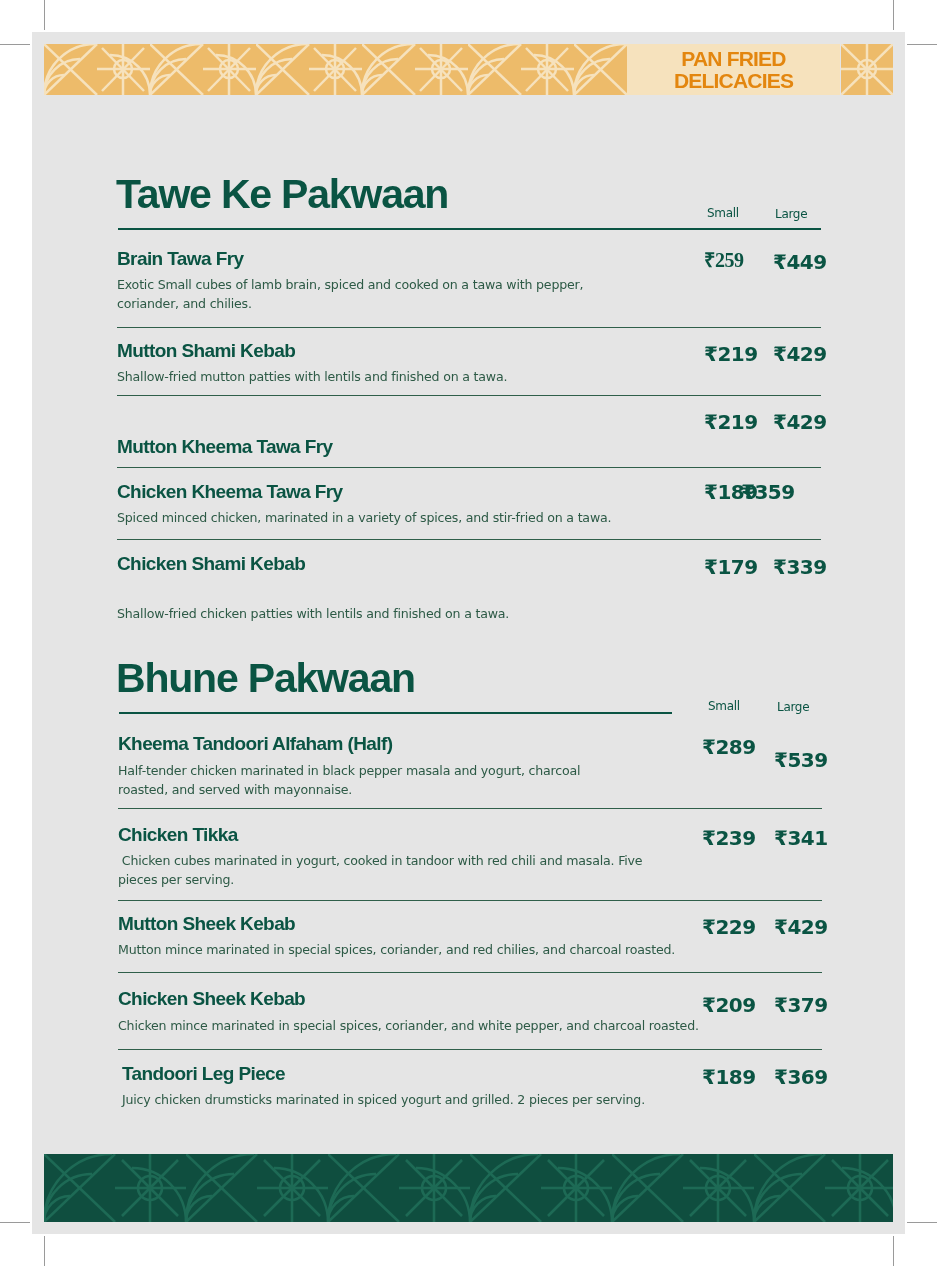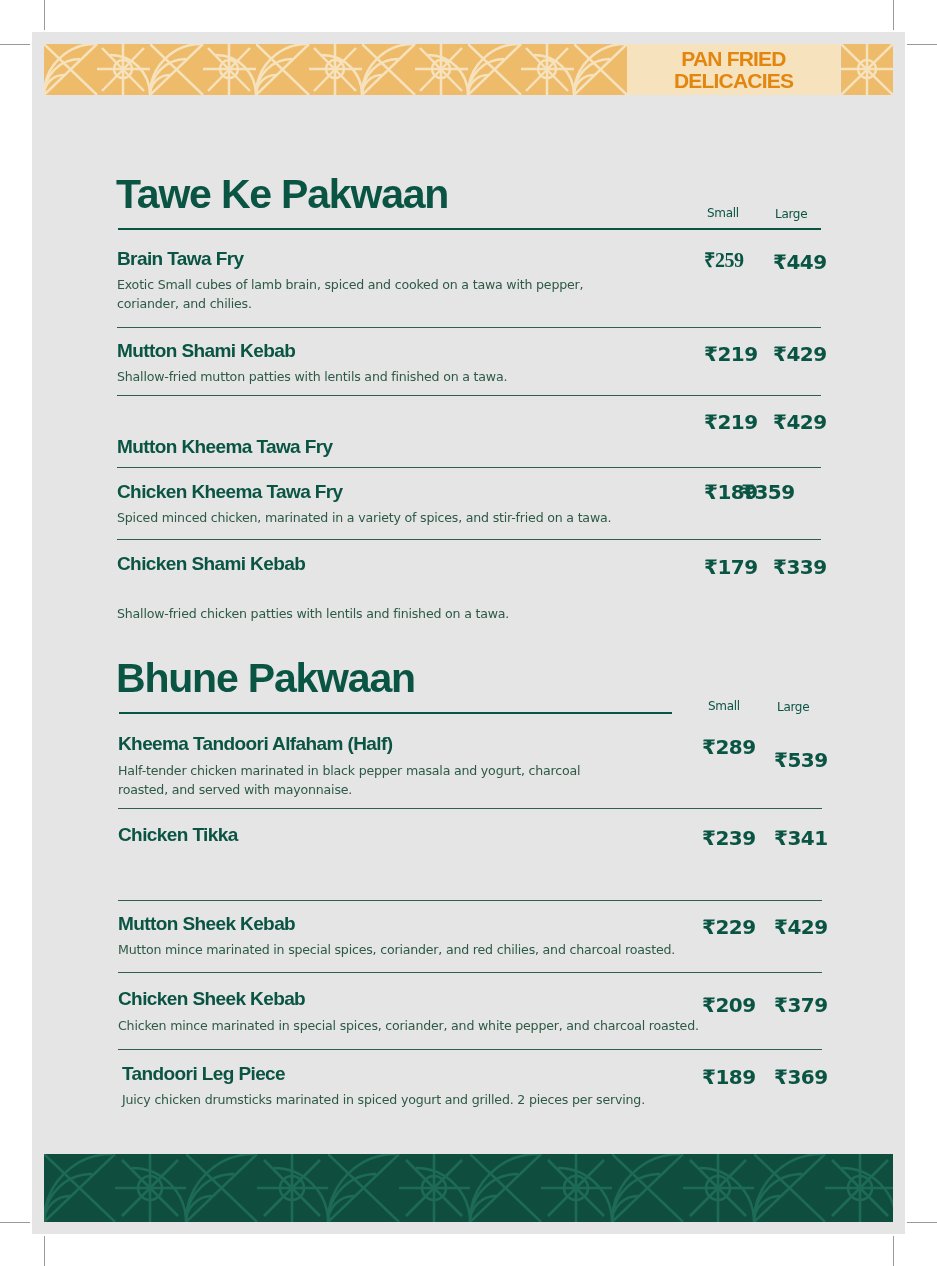--- a/index.html
+++ b/index.html
@@ -128,20 +128,24 @@
   <div class="item-name" style="left:86px;top:701px;">Kheema Tandoori Alfaham (Half)</div>
   <div class="item-desc" style="left:86px;top:729px;">
     <div>Half-tender chicken marinated in black pepper masala and yogurt, charcoal</div>
     <div>roasted, and served with mayonnaise.</div>
   </div>
   <div class="price" style="left:670px;top:703px;">₹289</div>
   <div class="price" style="left:742px;top:703px;margin-top:13px;">₹539</div>
   <div class="thin" style="left:86px;top:776px;width:704px;"></div>
 
   <div class="item-name" style="left:86px;top:792px;">Chicken Tikka</div>
+  <div class="item-desc" style="left:86px;top:819px;">
+    <div style="white-space:pre;"> Chicken cubes marinated in yogurt, cooked in tandoor with red chili and masala. Five</div>
+    <div>pieces per serving.</div>
+  </div>
   <div class="price" style="left:670px;top:794px;">₹239</div>
   <div class="price" style="left:742px;top:794px;">₹341</div>
   <div class="thin" style="left:86px;top:868px;width:704px;"></div>
 
   <div class="item-name" style="left:86px;top:881px;">Mutton Sheek Kebab</div>
   <div class="item-desc" style="left:86px;top:908px;">
     <div>Mutton mince marinated in special spices, coriander, and red chilies, and charcoal roasted.</div>
   </div>
   <div class="price" style="left:670px;top:883px;">₹229</div>
   <div class="price" style="left:742px;top:883px;">₹429</div>

